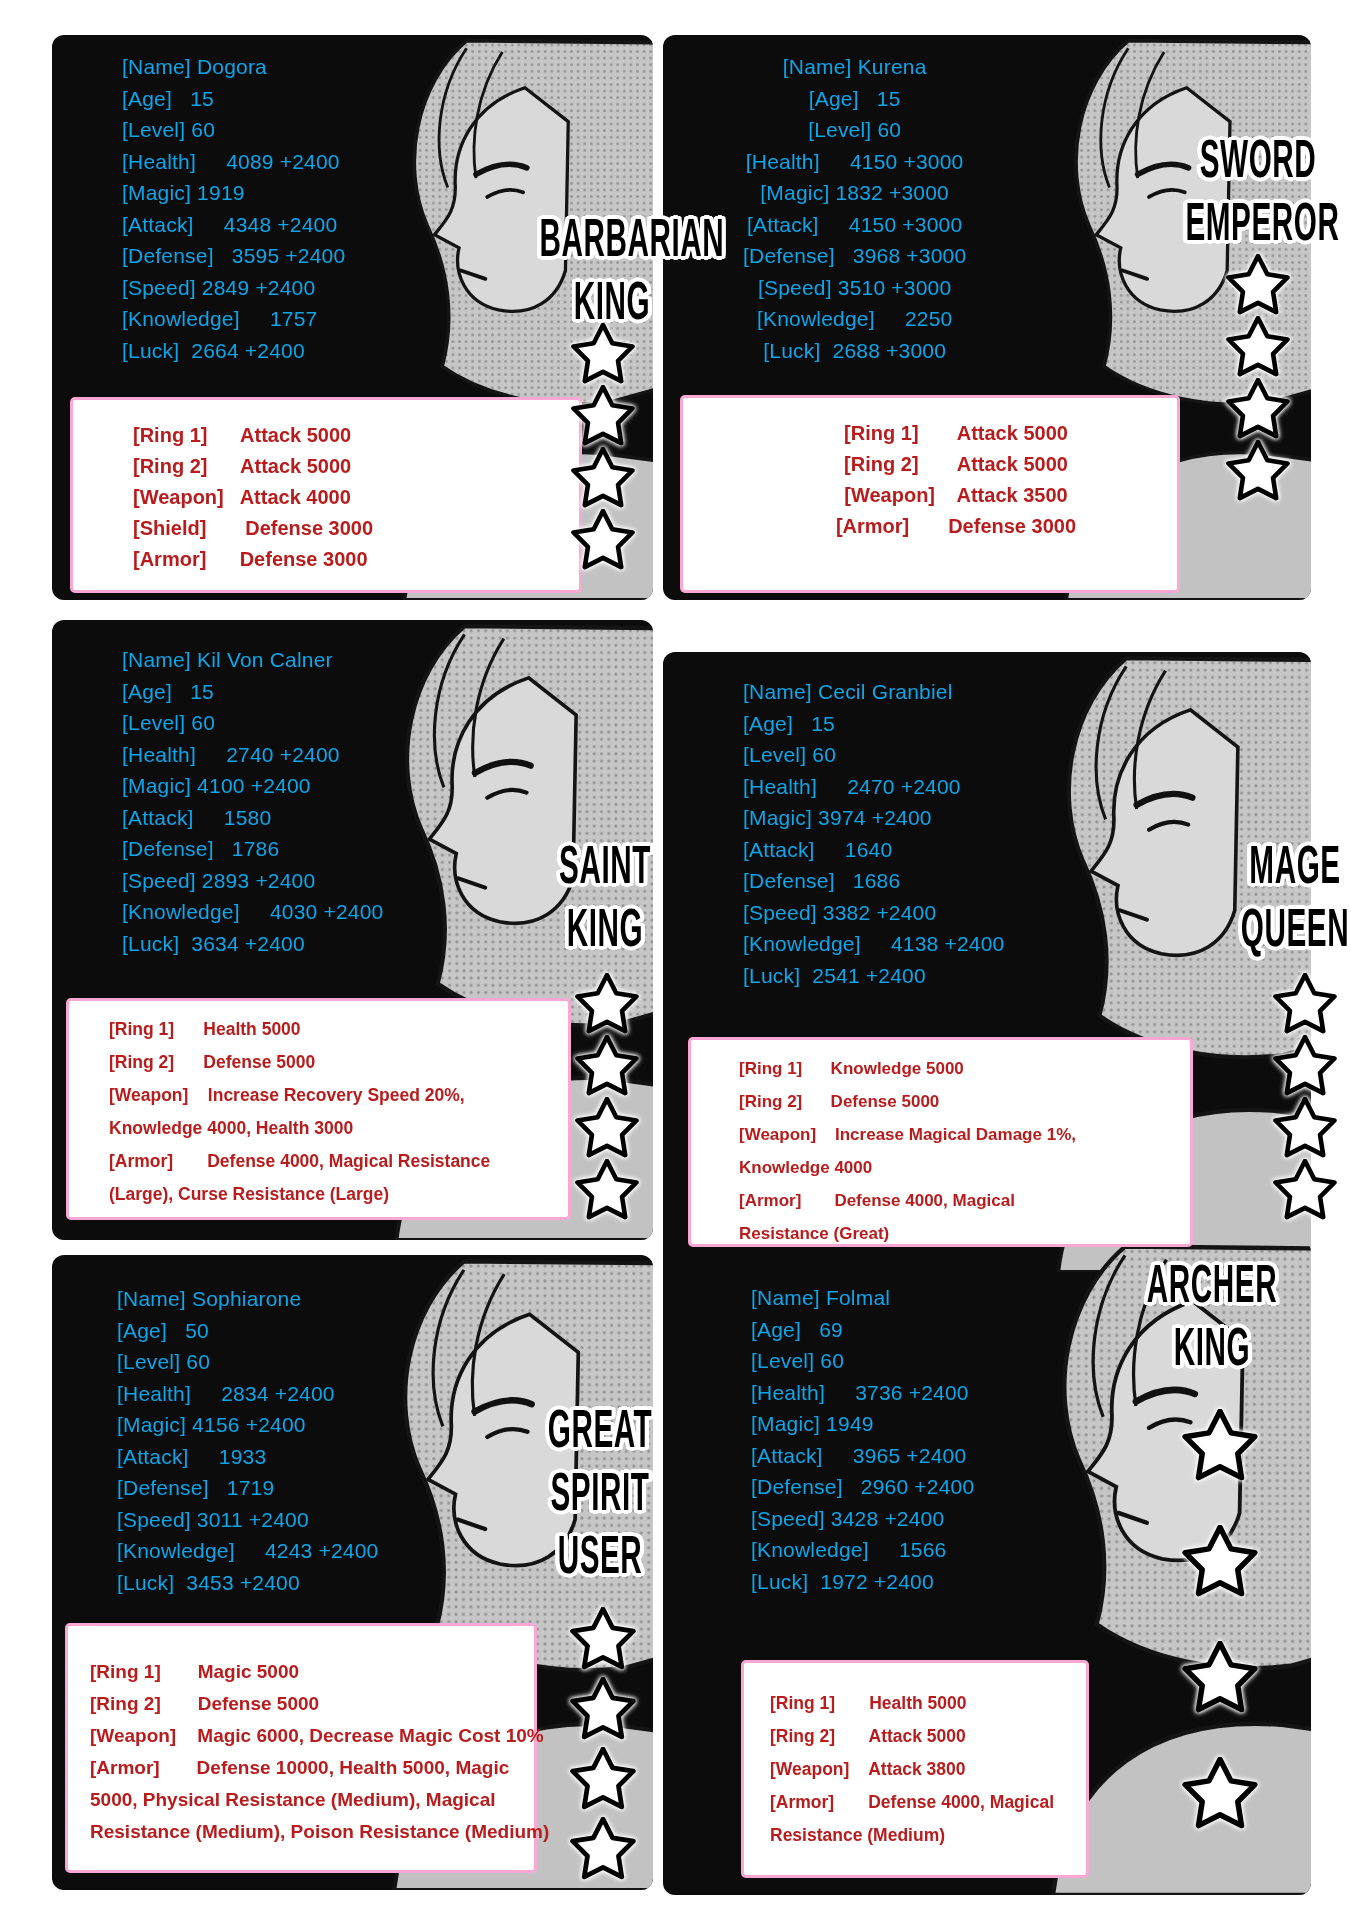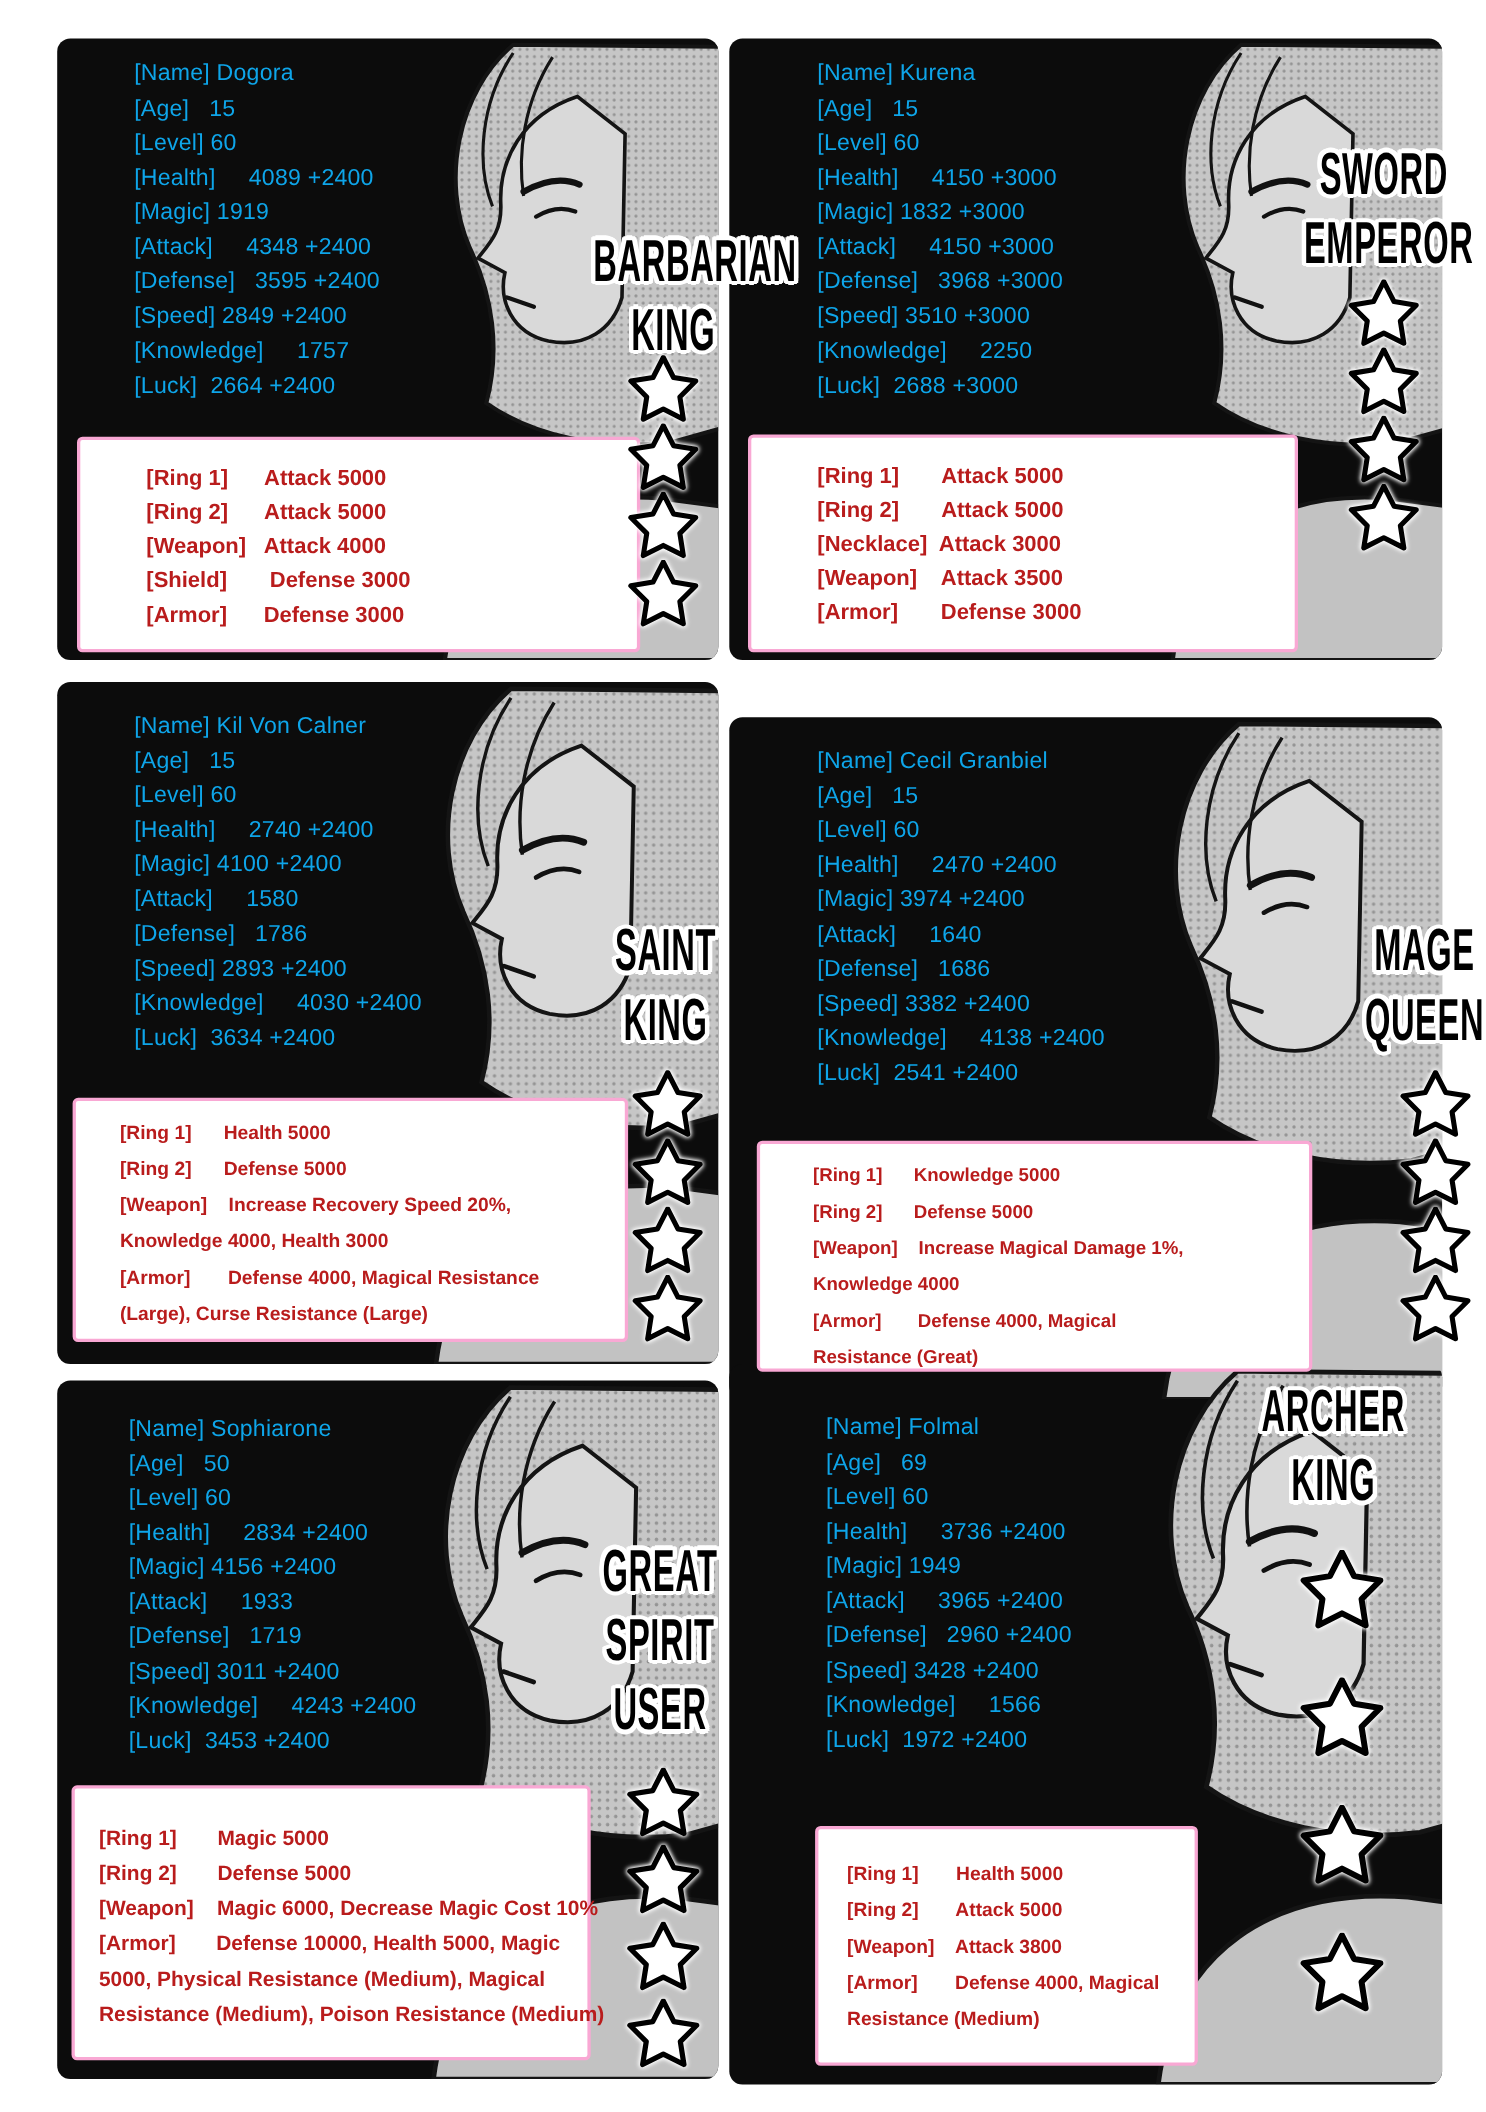--- a/index.html
+++ b/index.html
@@ -1,21 +1,21 @@
 <!DOCTYPE html>
 <html><head>
 <meta charset="utf-8">
 <style>
   html,body{margin:0;padding:0;background:#ffffff;}
   #page{position:relative;width:1351px;height:1920px;background:#ffffff;overflow:hidden;
         font-family:"Liberation Sans",sans-serif;}
 
   .panel{position:absolute;background:#0c0c0c;border-radius:12px;overflow:hidden;}
   #p1{left:52px;top:35px;width:601px;height:565px;}
-  #p2{left:663px;top:35px;width:648px;height:565px;}
+  #p2{left:663px;top:35px;width:648px;height:565px;text-align:center;}
   #p3{left:52px;top:620px;width:601px;height:620px;}
   #p4{left:663px;top:652px;width:648px;height:620px;}
   #p5{left:52px;top:1255px;width:601px;height:635px;}
   #p6{left:663px;top:1240px;width:648px;height:655px;}
 
   .art{position:absolute;top:0;right:0;height:100%;width:55%;z-index:1;}
   #p2 .art,#p4 .art,#p6 .art{width:50%;}
 
   .stats{position:absolute;z-index:2;color:#0ea5e9;font-weight:normal;font-size:21px;
          line-height:31.5px;white-space:pre;letter-spacing:.2px;}
@@ -88,21 +88,21 @@
       </svg>
     <div class="stats"><div class="stat-line">[Name] Dogora</div><div class="stat-line">[Age]   15</div><div class="stat-line">[Level] 60</div><div class="stat-line">[Health]     4089 +2400</div><div class="stat-line">[Magic] 1919</div><div class="stat-line">[Attack]     4348 +2400</div><div class="stat-line">[Defense]   3595 +2400</div><div class="stat-line">[Speed] 2849 +2400</div><div class="stat-line">[Knowledge]     1757</div><div class="stat-line">[Luck]  2664 +2400</div></div>
     <div class="equip"><div class="equip-line">[Ring 1]      Attack 5000</div><div class="equip-line">[Ring 2]      Attack 5000</div><div class="equip-line">[Weapon]   Attack 4000</div><div class="equip-line">[Shield]       Defense 3000</div><div class="equip-line">[Armor]      Defense 3000</div></div>
   </section>
 
   <section class="panel" id="p2">
     <svg class="art" viewBox="0 0 360 600" preserveAspectRatio="xMidYMax slice">
         <use href="#portrait"></use>
       </svg>
     <div class="stats"><div class="stat-line">[Name] Kurena</div><div class="stat-line">[Age]   15</div><div class="stat-line">[Level] 60</div><div class="stat-line">[Health]     4150 +3000</div><div class="stat-line">[Magic] 1832 +3000</div><div class="stat-line">[Attack]     4150 +3000</div><div class="stat-line">[Defense]   3968 +3000</div><div class="stat-line">[Speed] 3510 +3000</div><div class="stat-line">[Knowledge]     2250</div><div class="stat-line">[Luck]  2688 +3000</div></div>
-    <div class="equip"><div class="equip-line">[Ring 1]       Attack 5000</div><div class="equip-line">[Ring 2]       Attack 5000</div><div class="equip-line">[Necklace]  Attack 3000</div><div class="equip-line">[Weapon]    Attack 3500</div><div class="equip-line">[Armor]       Defense 3000</div></div>
+    <div class="equip"><div class="equip-line">[Ring 1]       Attack 5000</div><div class="equip-line">[Ring 2]       Attack 5000</div><div class="equip-line">[Weapon]    Attack 3500</div><div class="equip-line">[Armor]       Defense 3000</div></div>
   </section>
 
   <section class="panel" id="p3">
     <svg class="art" viewBox="0 0 360 600" preserveAspectRatio="xMidYMax slice">
         <use href="#portrait"></use>
       </svg>
     <div class="stats"><div class="stat-line">[Name] Kil Von Calner</div><div class="stat-line">[Age]   15</div><div class="stat-line">[Level] 60</div><div class="stat-line">[Health]     2740 +2400</div><div class="stat-line">[Magic] 4100 +2400</div><div class="stat-line">[Attack]     1580</div><div class="stat-line">[Defense]   1786</div><div class="stat-line">[Speed] 2893 +2400</div><div class="stat-line">[Knowledge]     4030 +2400</div><div class="stat-line">[Luck]  3634 +2400</div></div>
     <div class="equip"><div class="equip-line">[Ring 1]      Health 5000</div><div class="equip-line">[Ring 2]      Defense 5000</div><div class="equip-line">[Weapon]    Increase Recovery Speed 20%,</div><div class="equip-line">Knowledge 4000, Health 3000</div><div class="equip-line">[Armor]       Defense 4000, Magical Resistance</div><div class="equip-line">(Large), Curse Resistance (Large)</div></div>
   </section>
 

